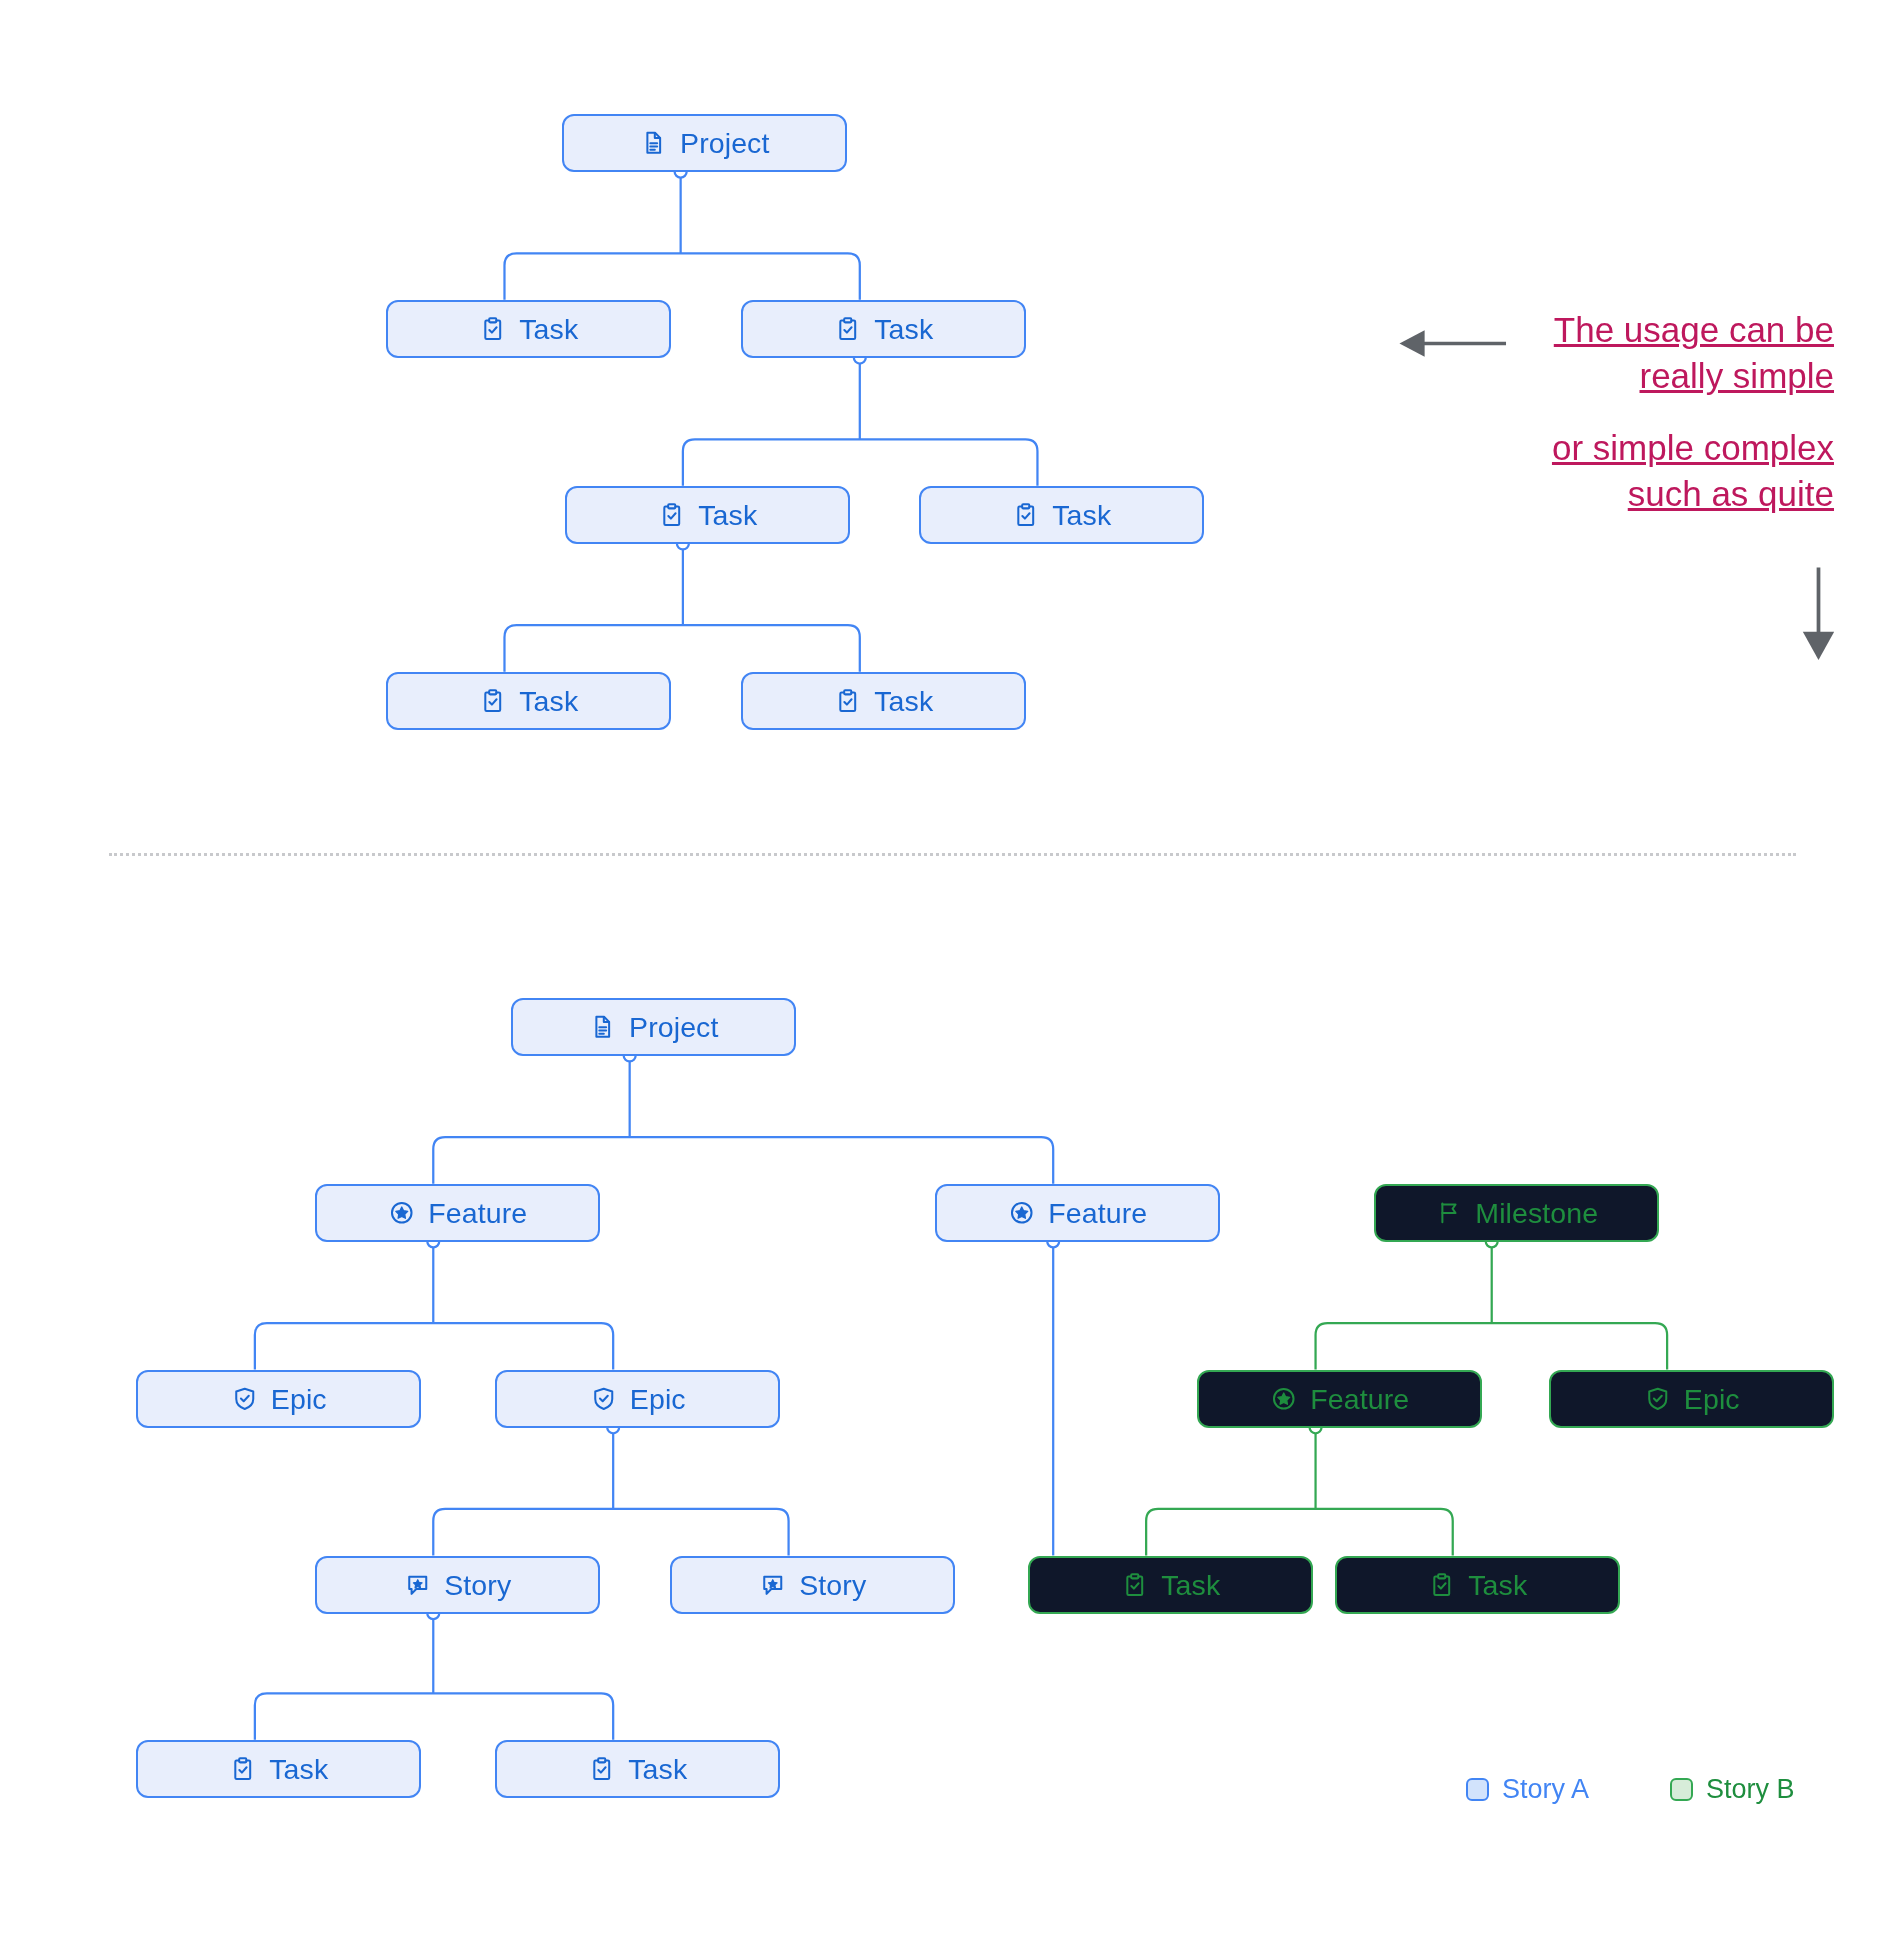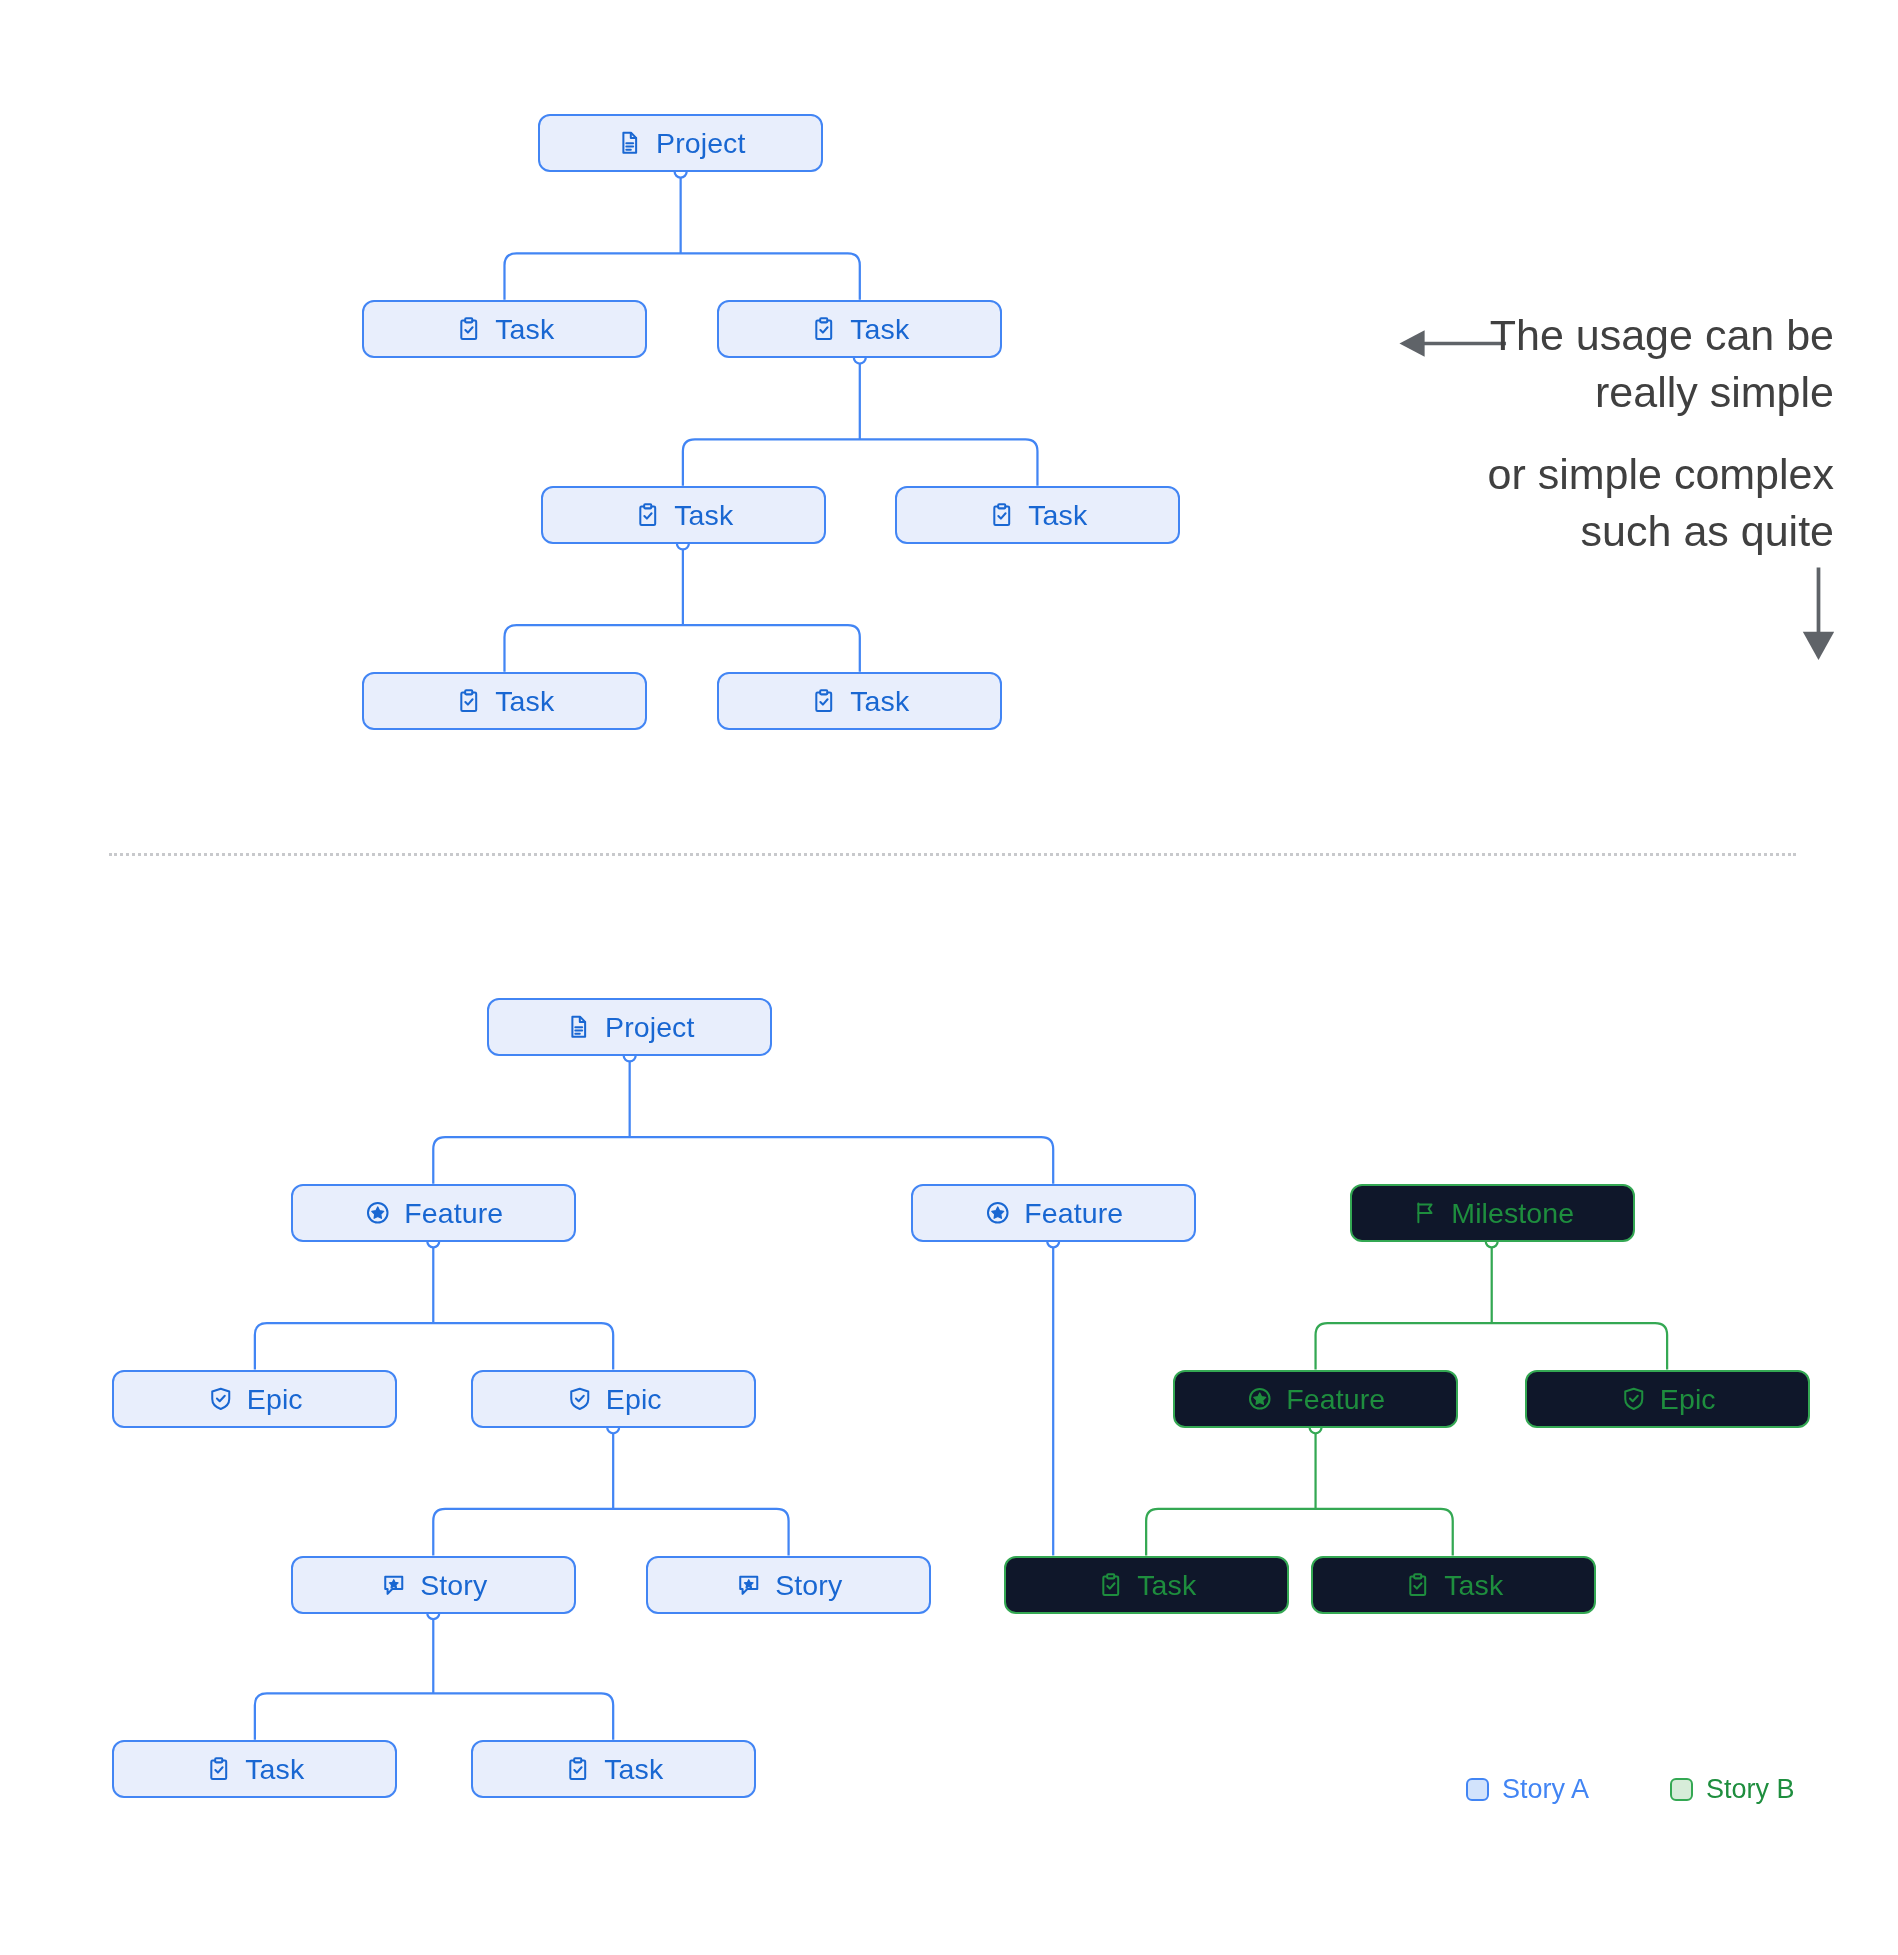--- a/index.html
+++ b/index.html
@@ -34,20 +34,21 @@
     align-items: center;
     justify-content: center;
     gap: 12px;
     border-radius: 12px;
     border-width: 2.2px;
     border-style: solid;
     font-size: 28.5px;
     letter-spacing: 0.1px;
     white-space: nowrap;
     user-select: none;
+    margin-left: 24px;
   }
   .node .lbl { line-height: 1; }
   .node .ico {
     display: inline-flex;
     align-items: center;
     justify-content: center;
     width: 28.5px;
     height: 28.5px;
     flex: 0 0 auto;
   }
@@ -58,24 +59,25 @@
   }
   .node.teamB {
     background: #0f172a;
     border-color: #34a853;
     color: #1e8e3e;
   }
   
   #annotation {
     position: absolute;
     text-align: right;
-    color: #404040;
-    font-size: 43px;
+    color: #be185d;
+    font-size: 35px;
     line-height: 1.32;
     white-space: nowrap;
+    text-decoration: underline;
   }
   #annotation .para { margin: 0; }
   #annotation .gap { height: 25.5px; }
   
   #divider {
     position: absolute;
     border-top: 3px dotted #c8c9cc;
     height: 0;
   }
   

